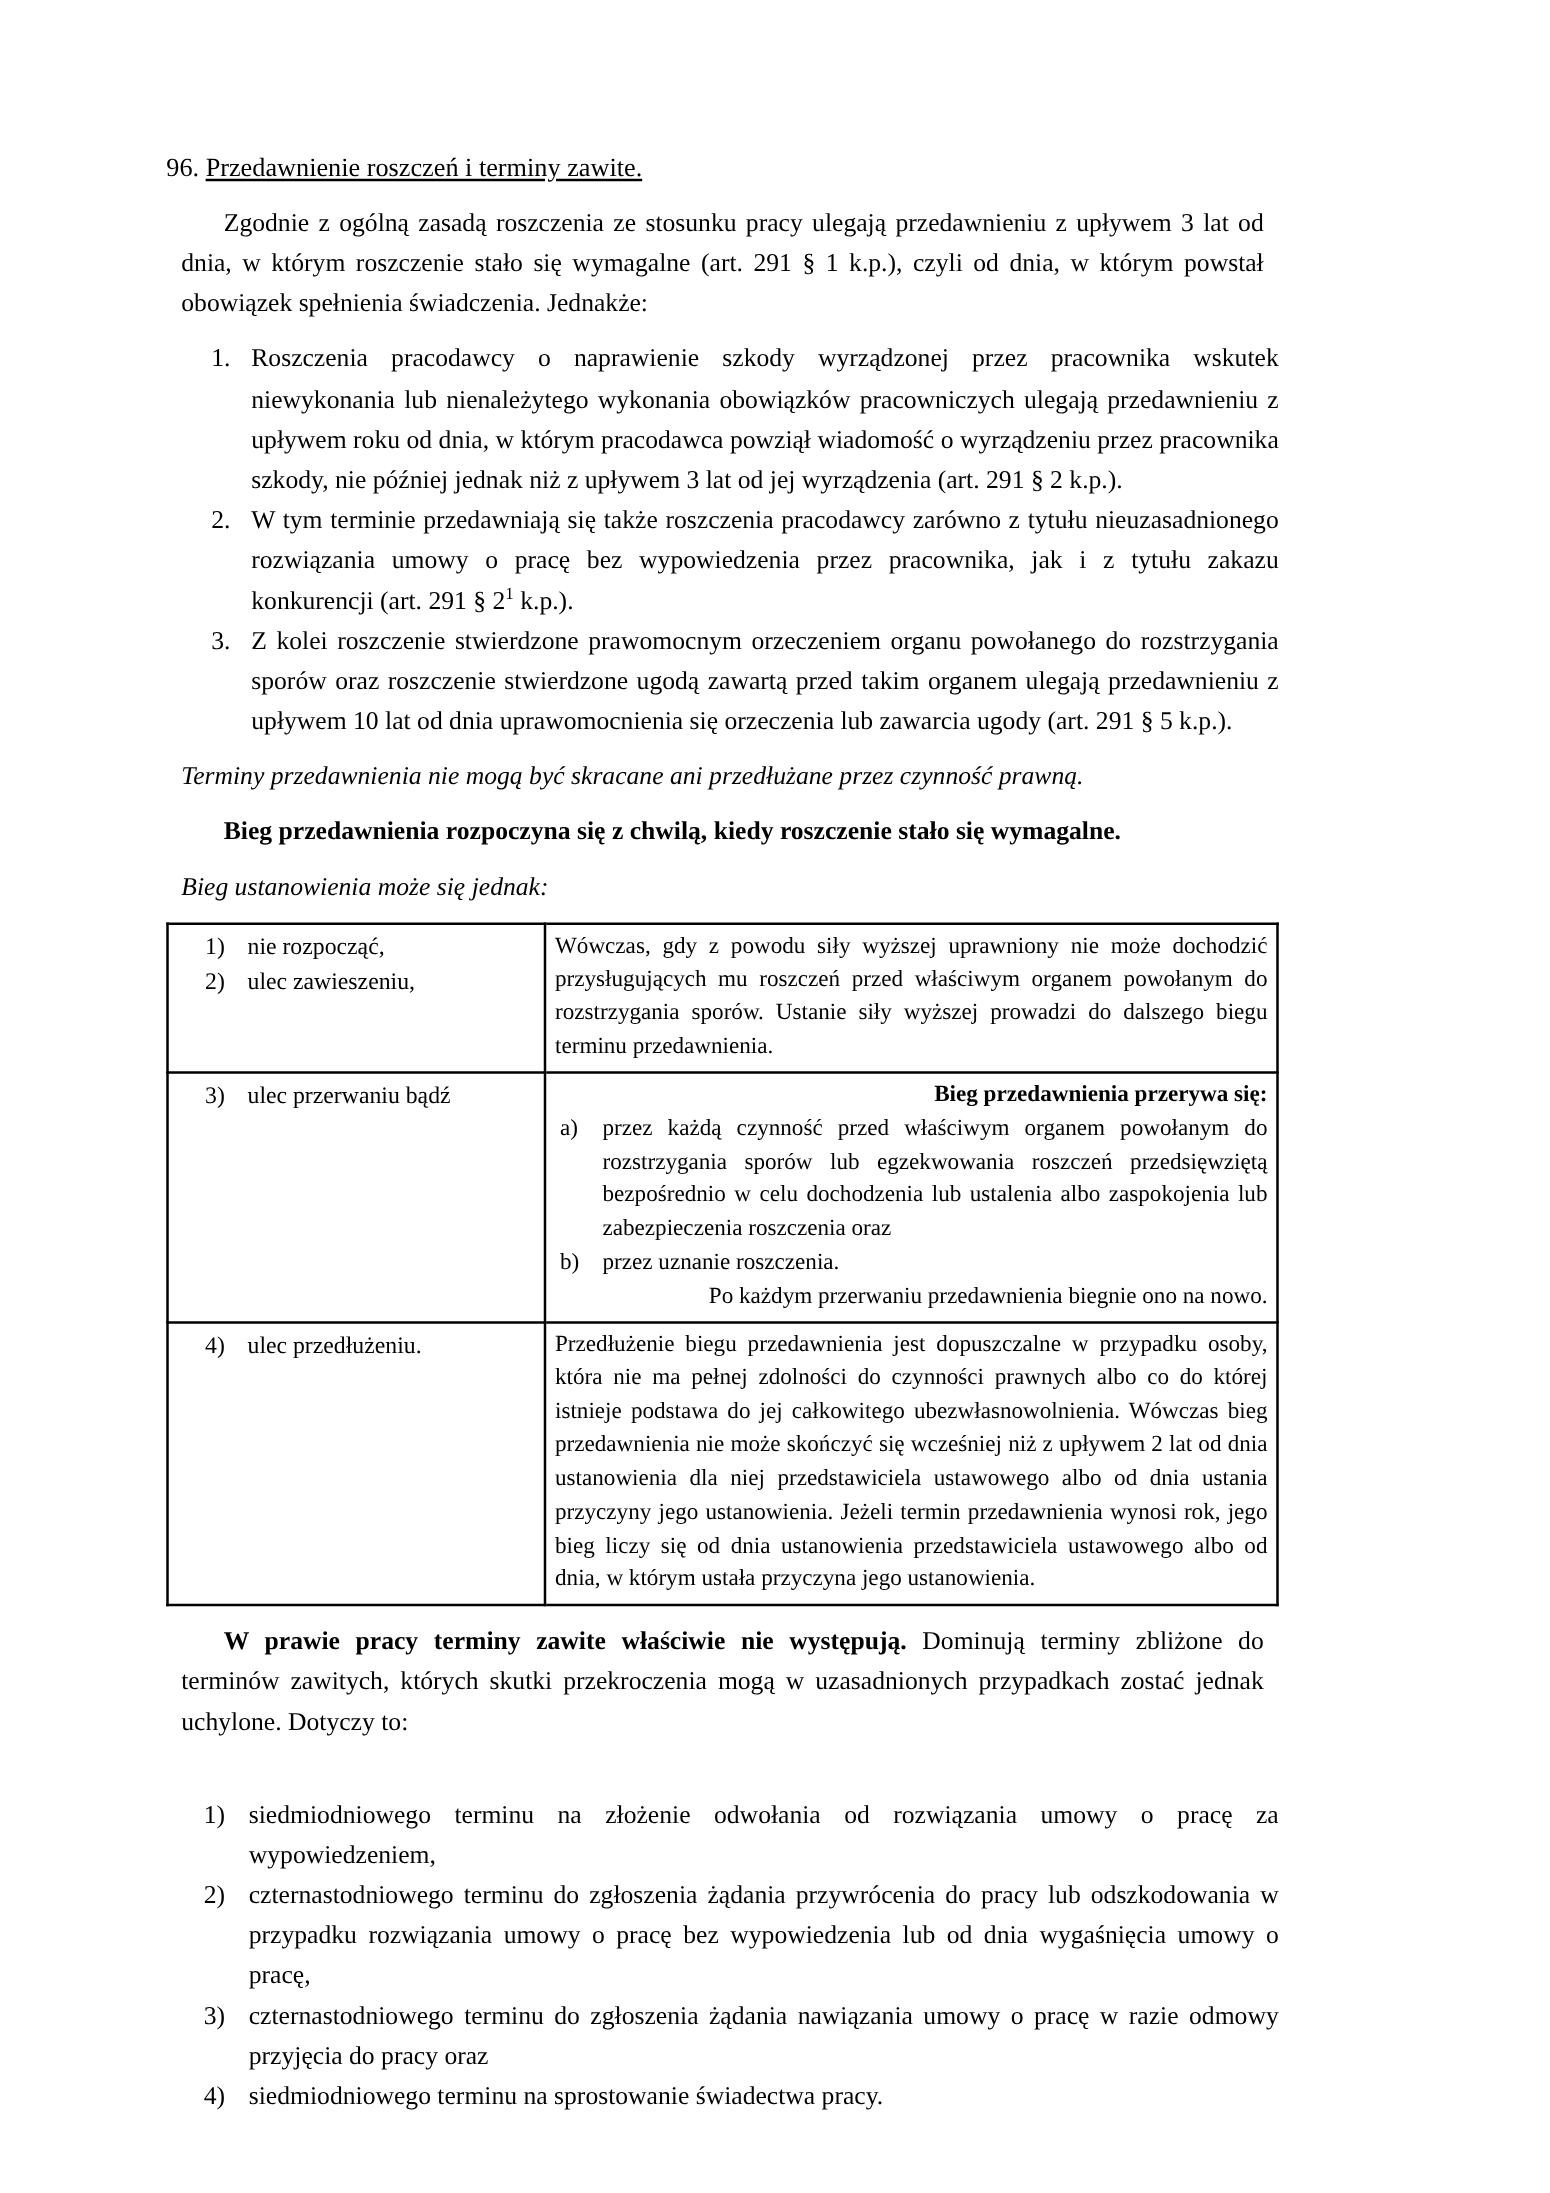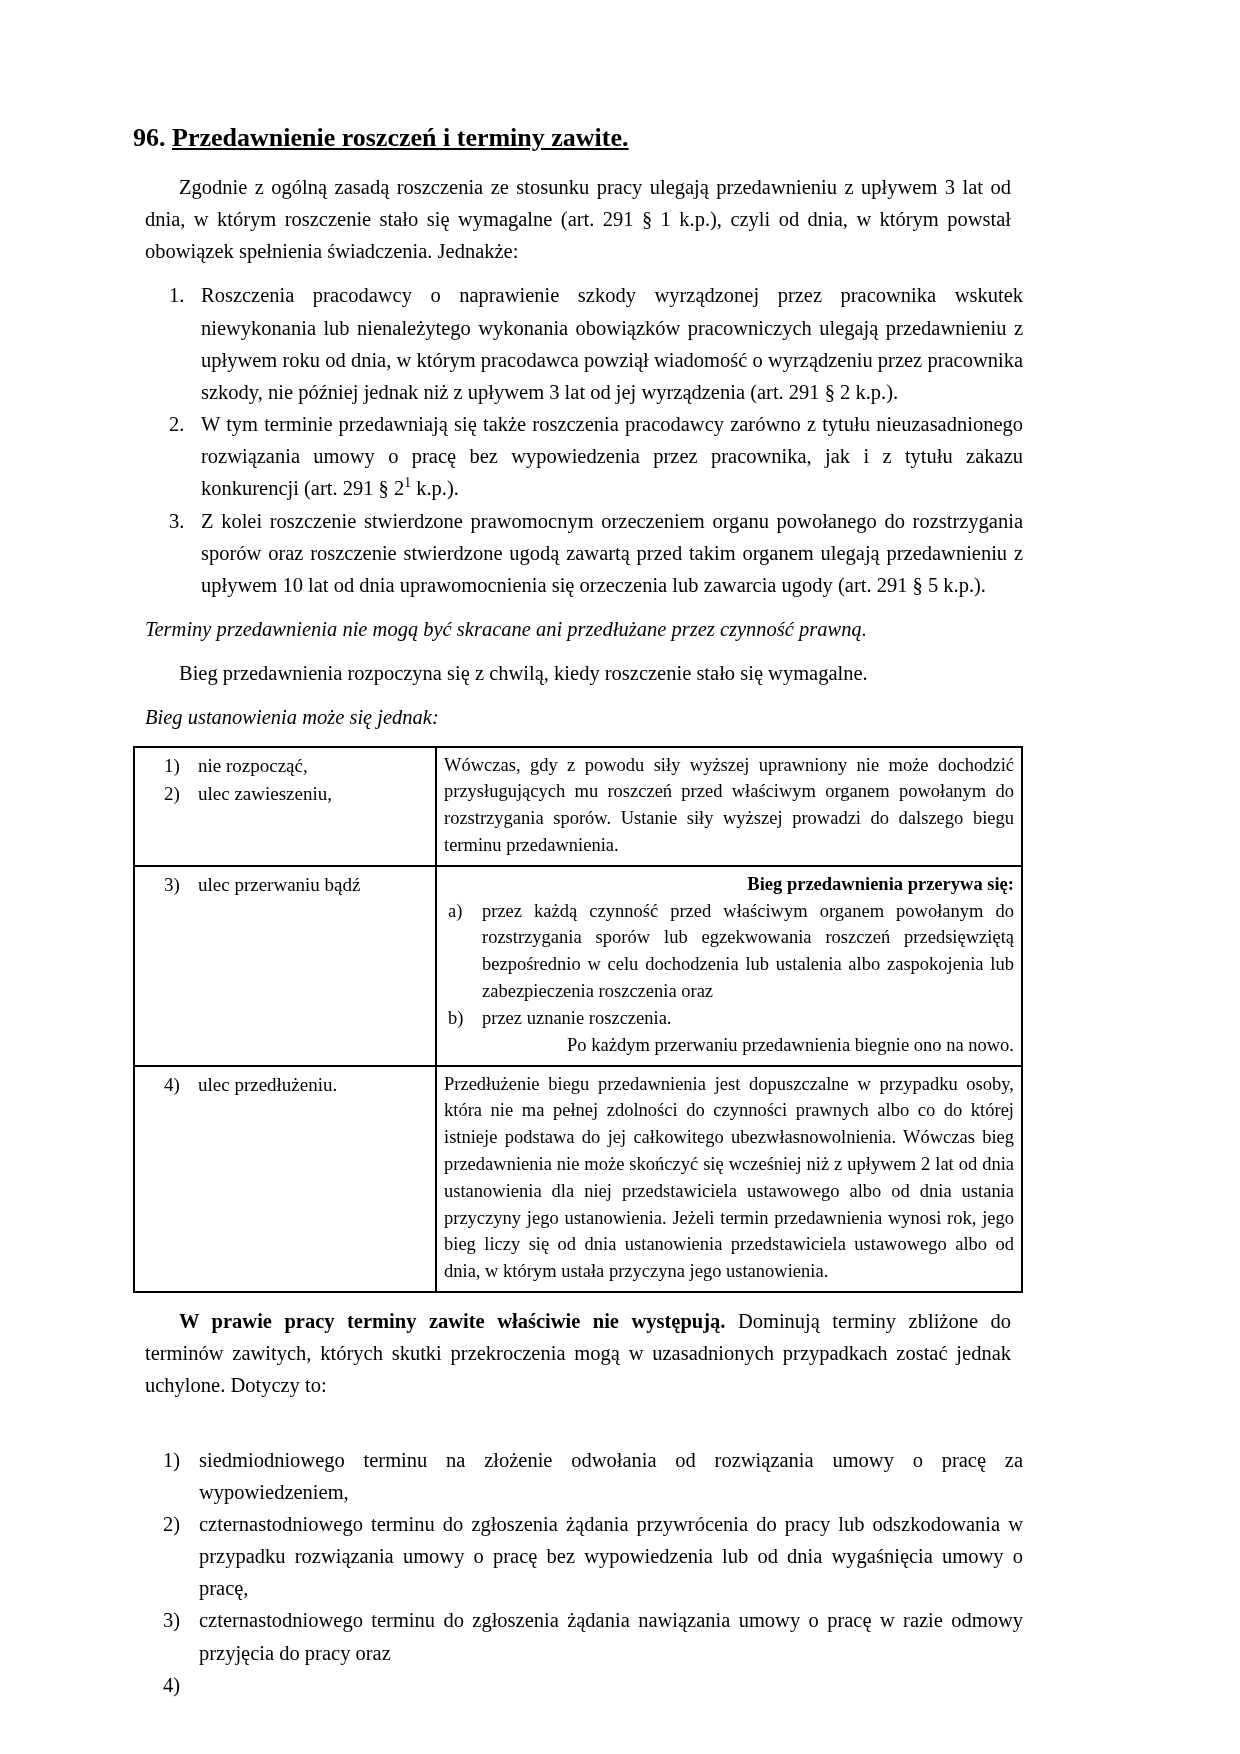--- a/index.html
+++ b/index.html
@@ -24,36 +24,36 @@
     background: #ffffff;
   }
   .doc {
     width: 890px;
     font-size: 20.5px;
     line-height: 1.57;
   }
 
   
   .heading {
-    font-size: 26px;
-    font-weight: bold;
+    font-size: 21px;
+    font-weight: normal;
     margin: 0 0 2px 0;
     white-space: nowrap;
   }
   .heading .num { text-decoration: none; }
   .heading .ttl { text-decoration: underline; }
 
   
   p.para {
     margin: 12px;
     text-align: justify;
     text-justify: inter-word;
   }
   p.para.indent { text-indent: 34px; }
-  p.bold { font-weight: normal; }
+  p.bold { font-weight: bold; }
   .nowrapline {
     text-align: left;
     font-style: italic;
   }
 
   
   ol.lvl1 {
     margin: 0;
     padding: 0 0 0 0;
     list-style: none;
@@ -257,17 +257,18 @@
       <li>
         <span class="marker">2)</span>
         <span>czternastodniowego terminu do zgłoszenia żądania przywrócenia do pracy lub odszkodowania w przypadku rozwiązania umowy o pracę bez wypowiedzenia lub od dnia wygaśnięcia umowy o pracę,</span>
       </li>
       <li>
         <span class="marker">3)</span>
         <span>czternastodniowego terminu do zgłoszenia żądania nawiązania umowy o pracę w razie odmowy przyjęcia do pracy oraz</span>
       </li>
       <li>
         <span class="marker">4)</span>
+        <span>siedmiodniowego terminu na sprostowanie świadectwa pracy.</span>
       </li>
     </ol>
 
   </div>
 </div>
 
 </body></html>

